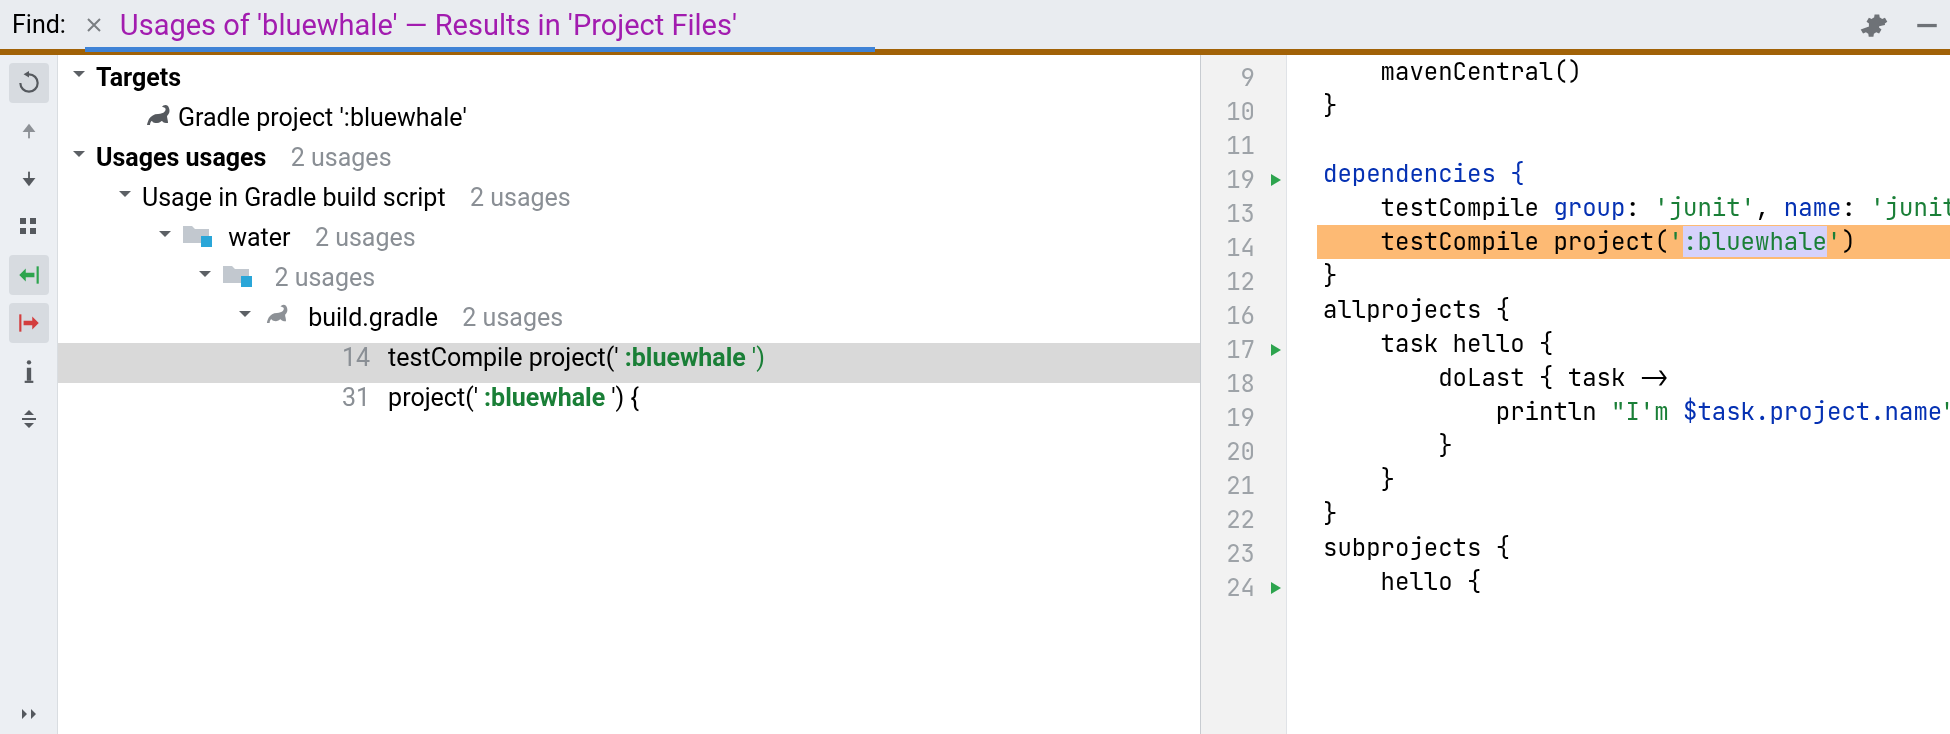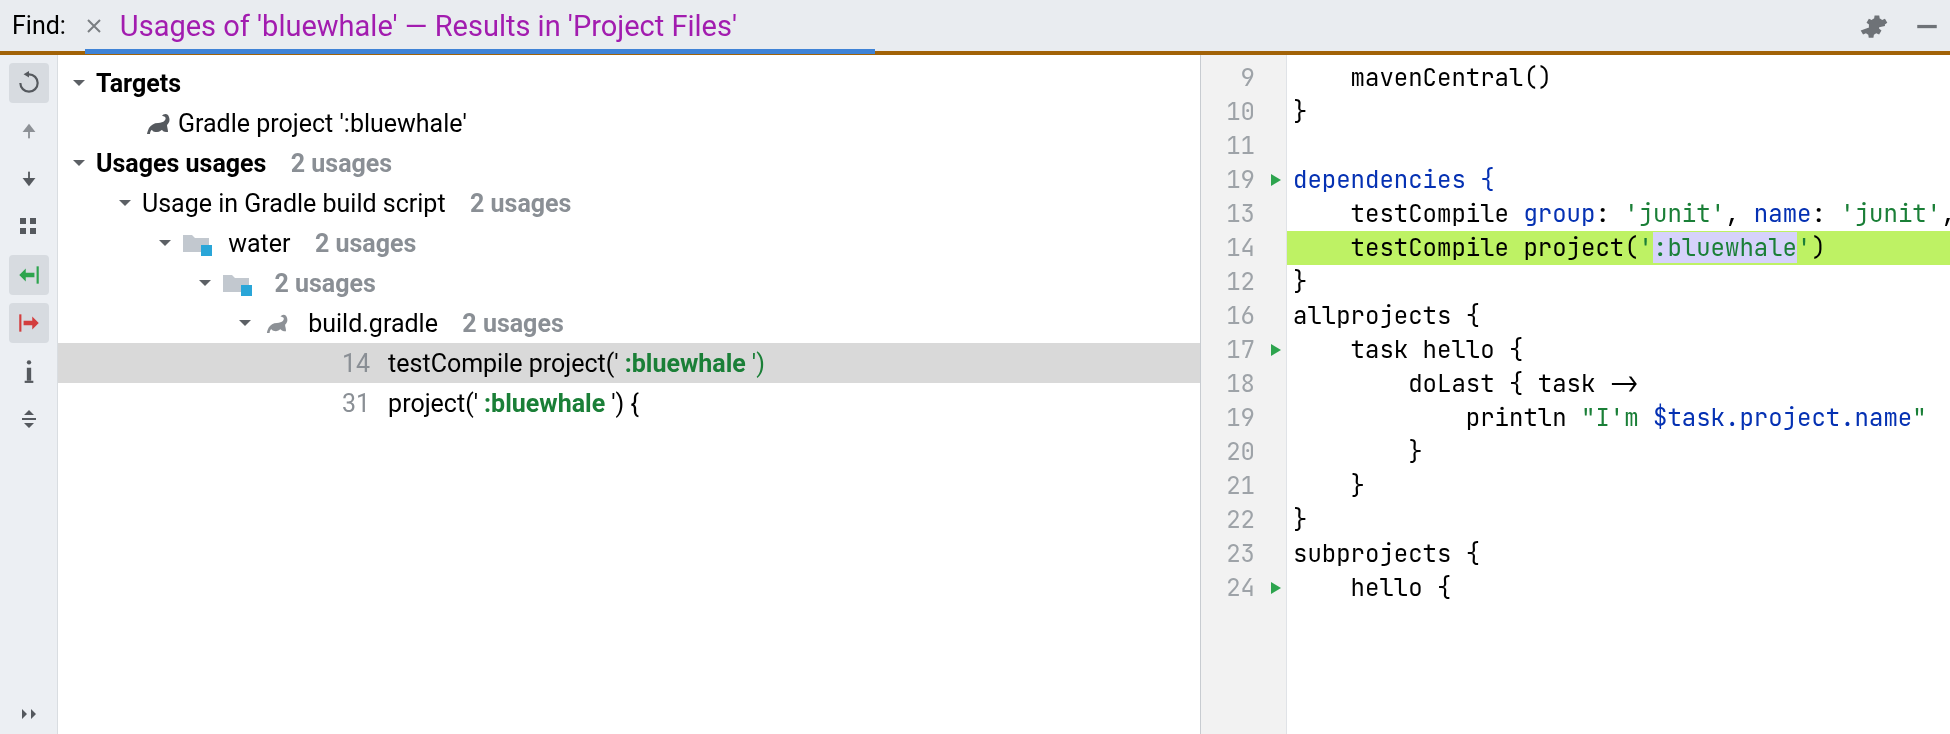--- a/index.html
+++ b/index.html
@@ -1,44 +1,44 @@
 <!DOCTYPE html>
 <html><head>
 <meta charset="utf-8">
 <style>
   * { box-sizing: border-box; }
   html, body { margin:0; padding:0; font-family: -apple-system, BlinkMacSystemFont, "Segoe UI", Roboto, sans-serif; font-size:25px; color:#000; background:#fff; }
   .root { display:flex; flex-direction:column; width:1950px; height:734px; overflow:hidden; }
-  .header { display:flex; align-items:center; height:55px; background:#e9ecf0; border-bottom:4px solid #a16207; padding:0 10px 0 12px; position:relative; }
+  .header { display:flex; align-items:center; height:55px; background:#e9ecf0; border-bottom:6px solid #a16207; padding:0 10px 0 12px; position:relative; }
   .header-close { margin:0 18px 0 20px; color:#7a7e82; font-size:22px; cursor:pointer; }
   .header-title { font-size:29px; color:#a21caf;text-align:center; }
   .header-right { margin-left:auto; display:flex; align-items:center; gap:26px; }
   .tab-underline { position:absolute; bottom:-3px; left:85px; width:790px; height:5px; background:#3f83d6; }
   .body { flex:1; display:flex; overflow:hidden; }
   .toolbar { width:58px; background:#eceff3; display:flex; flex-direction:column; align-items:center; padding-top:8px; gap:8px; border-right:1px solid #d9dde1;}
   .tool-btn { width:40px; height:40px; display:flex; align-items:center; justify-content:center; border-radius:4px; cursor:pointer; }
   .tool-btn.active { background:#d7dbe0; }
   .tree-pane { flex:1; padding:8px 0 0 0; overflow:auto; }
-  .tree-row { display:flex; align-items:center; height:40px; padding-left:10px; gap:6px; cursor:pointer; white-space:nowrap;}
+  .tree-row { display:flex; align-items:flex-start; height:40px; padding-left:10px; gap:6px; cursor:pointer; white-space:nowrap;}
   .tree-row.selected { background:#d9d9d9; }
   .chev { width:22px; height:22px; flex-shrink:0; display:flex; align-items:center; justify-content:center;}
   .indent { display:inline-block; flex-shrink:0; }
   .bold { font-weight:700; }
-  .muted { color:#8a8f95;font-weight:bold; }
+  .muted { color:#8a8f95; }
   .usage-line-num { color:#8a8f95; margin-right:12px; }
   .hl-green { color:#1a7f37; font-weight:700; }
   .str-green { color:#1a7f37; }
   .editor-pane { width:750px; display:flex; border-left:1px solid #c8ccd1; font-family: "JetBrains Mono","Consolas","Courier New",monospace; font-size:24px; }
   .gutter { width:64px; background:#f2f2f2; text-align:right; color:#9ea3a8; padding-top:6px; }
   .gutter .ln { height:34px; line-height:34px; padding-right:10px;}
   .fold-col { width:22px; background:#f2f2f2; padding-top:6px; border-right:1px solid #e0e3e7;}
   .fold-col .fc { height:34px; display:flex; align-items:center; justify-content:center;}
-  .code-col { flex:1; padding-top:6px; overflow:hidden; }
+  .code-col { flex:1; overflow:hidden;margin-left:30px; }
   .code-col .cl { height:34px; line-height:34px; padding-left:6px; white-space:pre; }
-  .cl.hl-line { background:#bef264; }
+  .cl.hl-line { background:#fdba74; }
   .kw-blue { color:#0531b3;text-align:center; }
   .str-grn { color:#1a7f37;text-align:right; }
   .hl-box { background:#d6d2fb; }
   svg { display:block; }
   .folder-icon { position:relative; width:28px; height:22px; }
   .folder-icon .fback { position:absolute; inset:0; }
   .folder-icon .fdot { position:absolute; bottom:-2px; right:-2px; width:11px; height:11px; background:#2aa6d8; }
 </style>
 </head>
 <body>

